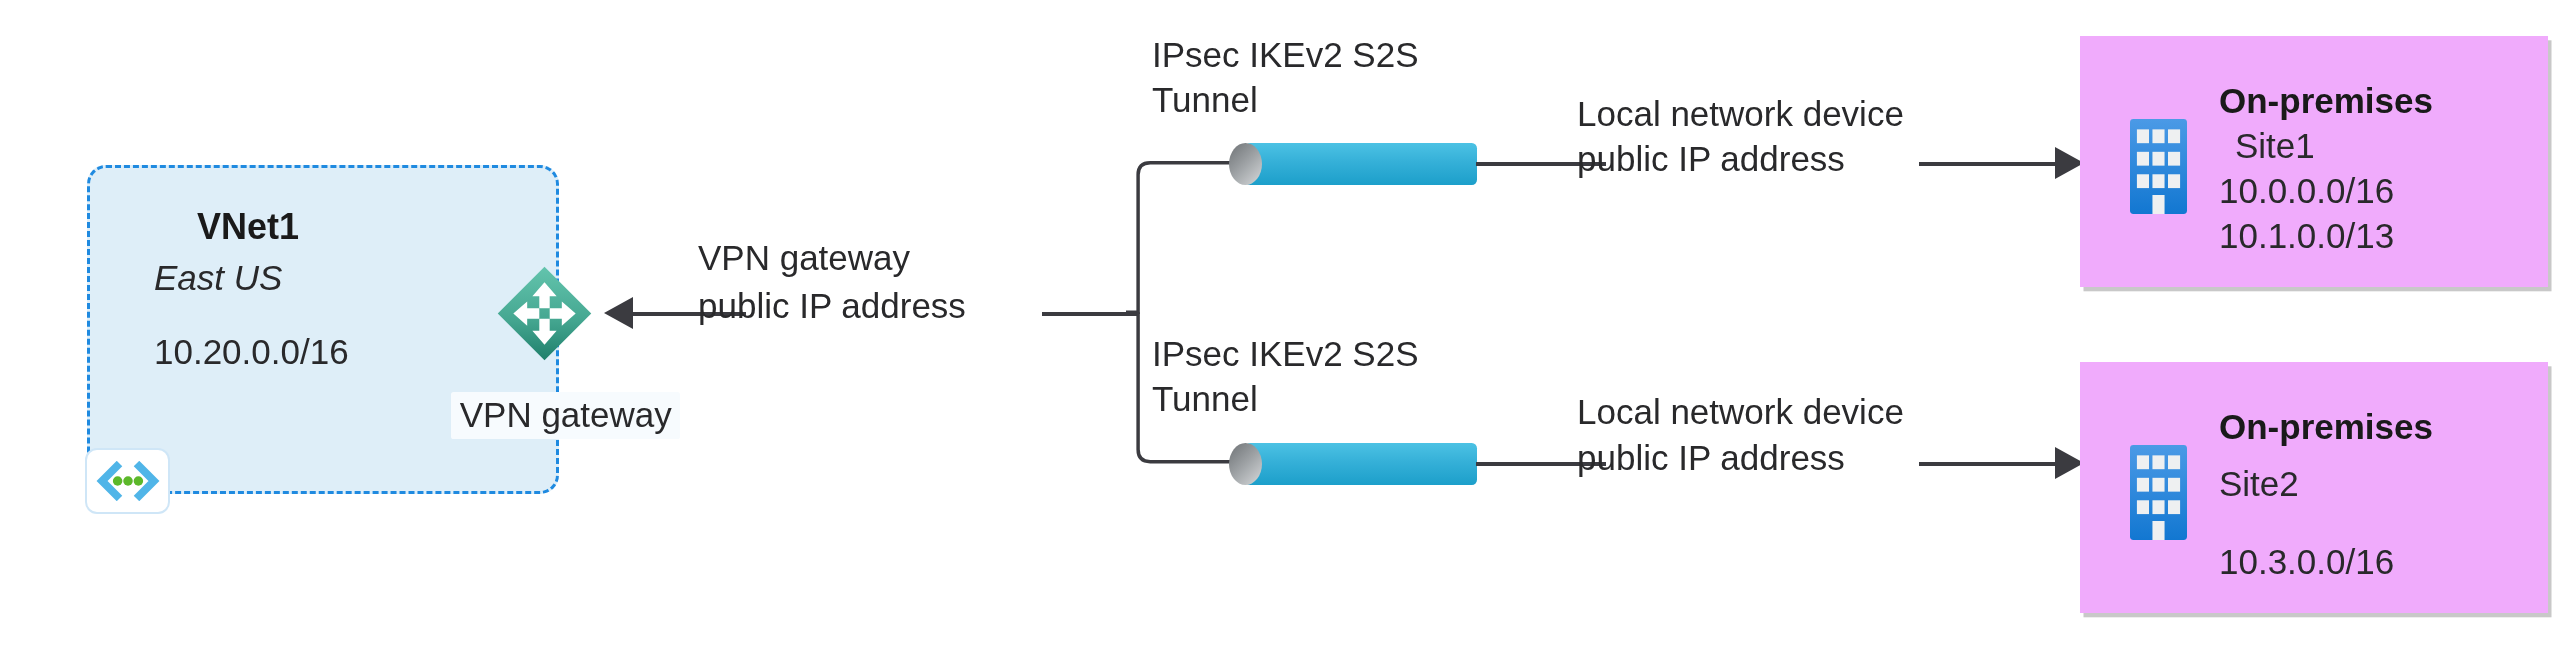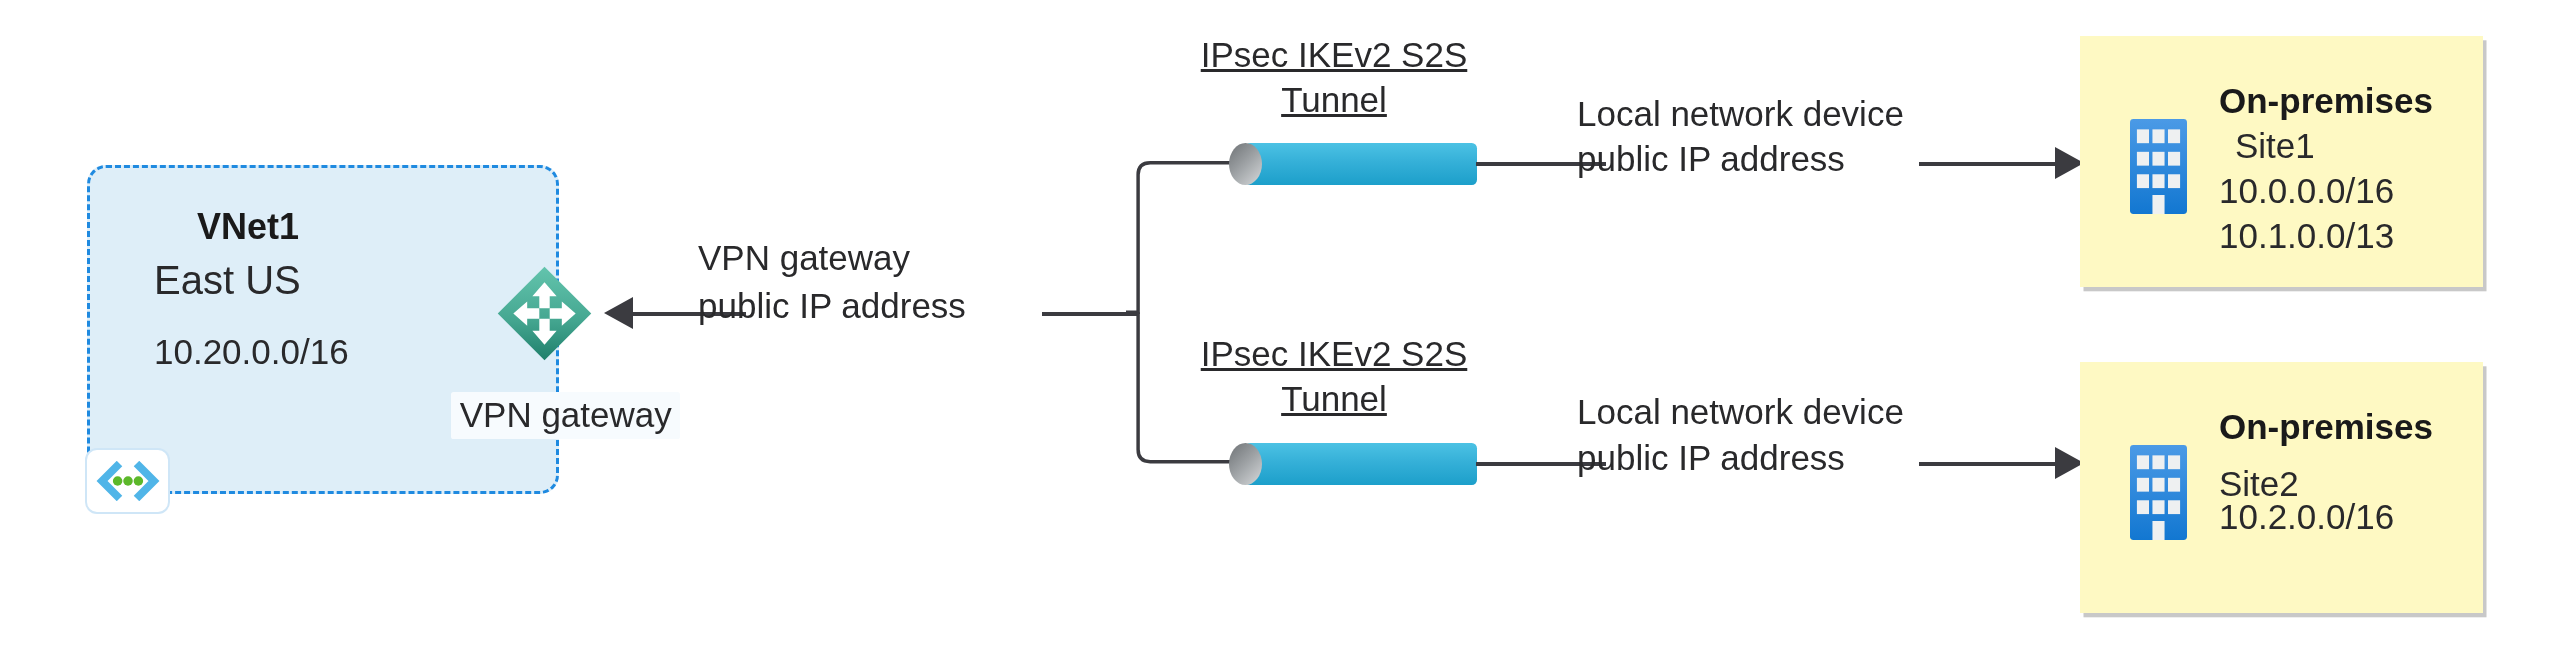--- a/index.html
+++ b/index.html
@@ -1,28 +1,28 @@
 <!DOCTYPE html>
 <html style="font-size:14px"><head>
 <meta charset="utf-8">
 <style>
   html,body{margin:0;padding:0;background:#ffffff;}
   body{font-family:"Liberation Sans","DejaVu Sans",sans-serif;}
   #stage{position:relative;width:2576px;height:652px;background:#ffffff;overflow:hidden;}
 
   .lbl{position:absolute;color:#29292b;font-size:35px;line-height:40px;white-space:pre;}
-  .lbl.center{text-align:center;text-decoration:underline;}
+  .lbl.center{text-align:left;}
 
   
   #vnet-box{
     position:absolute;left:87px;top:165px;width:472px;height:329px;
     background:#deeef8;border:3.5px dashed #1f8ae0;border-radius:19px;box-sizing:border-box;
   }
   #vnet-title{position:absolute;left:154px;top:206px;font-size:36px;font-weight:bold;color:#1a1a1a;margin-left:43px;}
-  #vnet-region{position:absolute;left:154px;top:258px;font-size:40px;color:#29292b;}
+  #vnet-region{position:absolute;left:154px;top:258px;font-size:35px;color:#29292b;font-style:italic;}
   #vnet-cidr1{position:absolute;left:154px;top:308px;font-size:35px;color:#29292b;margin-top:24px;}
   #vnet-cidr2{position:absolute;left:154px;top:359px;font-size:35px;color:#29292b;}
 
   
   #subnet-icon{
     position:absolute;left:85px;top:448px;width:85px;height:66px;
     background:#ffffff;border:2.6px solid #cfe6f7;border-radius:12px;box-sizing:border-box;
     display:flex;align-items:center;justify-content:center;
   }
 
@@ -48,21 +48,21 @@
     position:absolute;left:15.6px;top:0;right:0;height:42px;border-radius:5.2px;
     background:linear-gradient(to bottom,#4cc2e4 0%,#35b0d8 45%,#1c9fca 100%);
   }
   .tunnel .cap{
     position:absolute;left:0;top:0;width:33px;height:42px;border-radius:50%;
     background:linear-gradient(135deg,#6e7275 0%,#9a9ea1 45%,#d6d9db 100%);
   }
 
   
   .onprem{
-    position:absolute;width:403px;height:251px;background:#fef9c3;
+    position:absolute;width:468px;height:251px;background:#f0abfc;
     box-shadow:3.5px 4.3px 0 0 #c8c8c8;box-sizing:border-box;text-align:center;
   }
   .onprem .bldg{position:absolute;left:50px;top:83px;width:57px;height:95px;}
   .onprem .txt{position:absolute;left:139px;}
   .onprem .nm{font-size:35px;font-weight:bold;color:#1a1a1a;}
   .onprem .sub,.onprem .cidr{font-size:35px;color:#29292b;}
 </style>
 </head>
 <body>
 
@@ -204,17 +204,17 @@
           <rect x="44" y="38" width="14" height="16"></rect>
           <rect x="8" y="64" width="14" height="16"></rect>
           <rect x="26" y="64" width="14" height="16"></rect>
           <rect x="44" y="64" width="14" height="16"></rect>
           <rect x="26" y="88" width="14" height="22"></rect>
         </g>
       </svg>
     </div>
     <div class="txt nm" style="top:45px;">On-premises</div>
     <div class="txt sub" style="top:102px;">Site2</div>
-    <div class="txt cidr" style="top:135px;">10.2.0.0/16</div>
+    <div class="txt cidr" style="top:180px;">10.3.0.0/16</div>
   </div>
 
 </div>
 
 
 </body></html>

